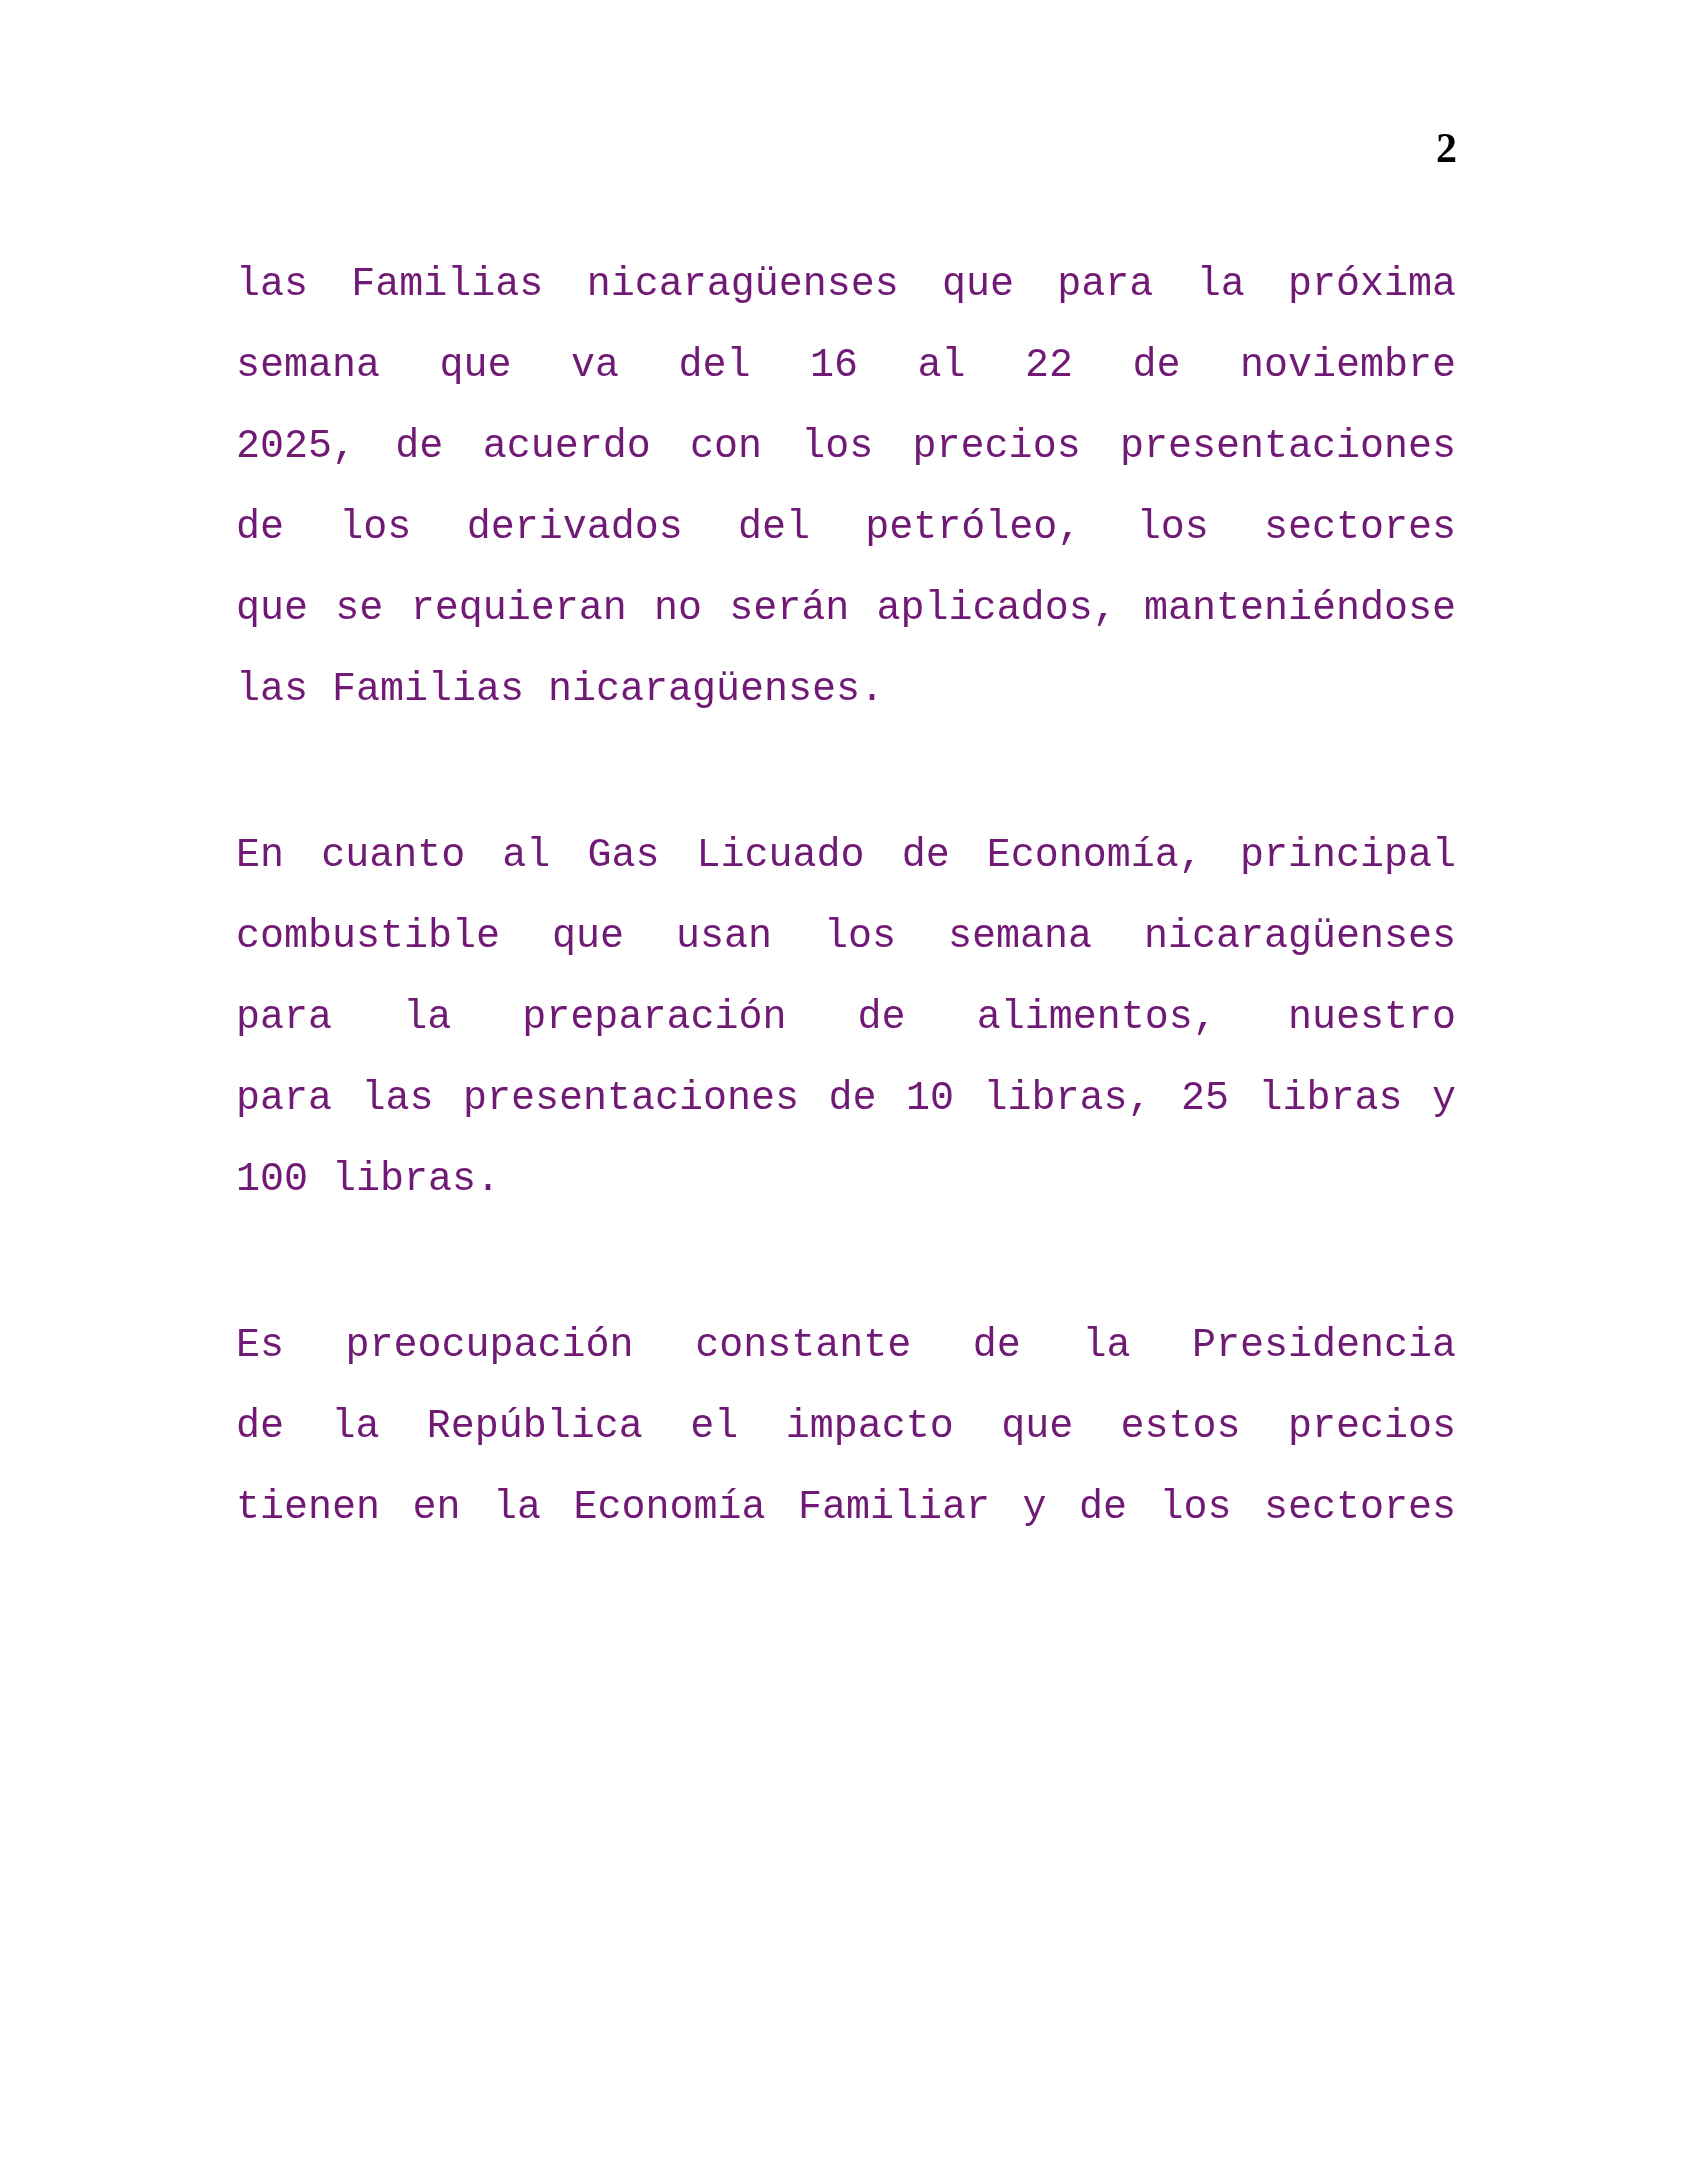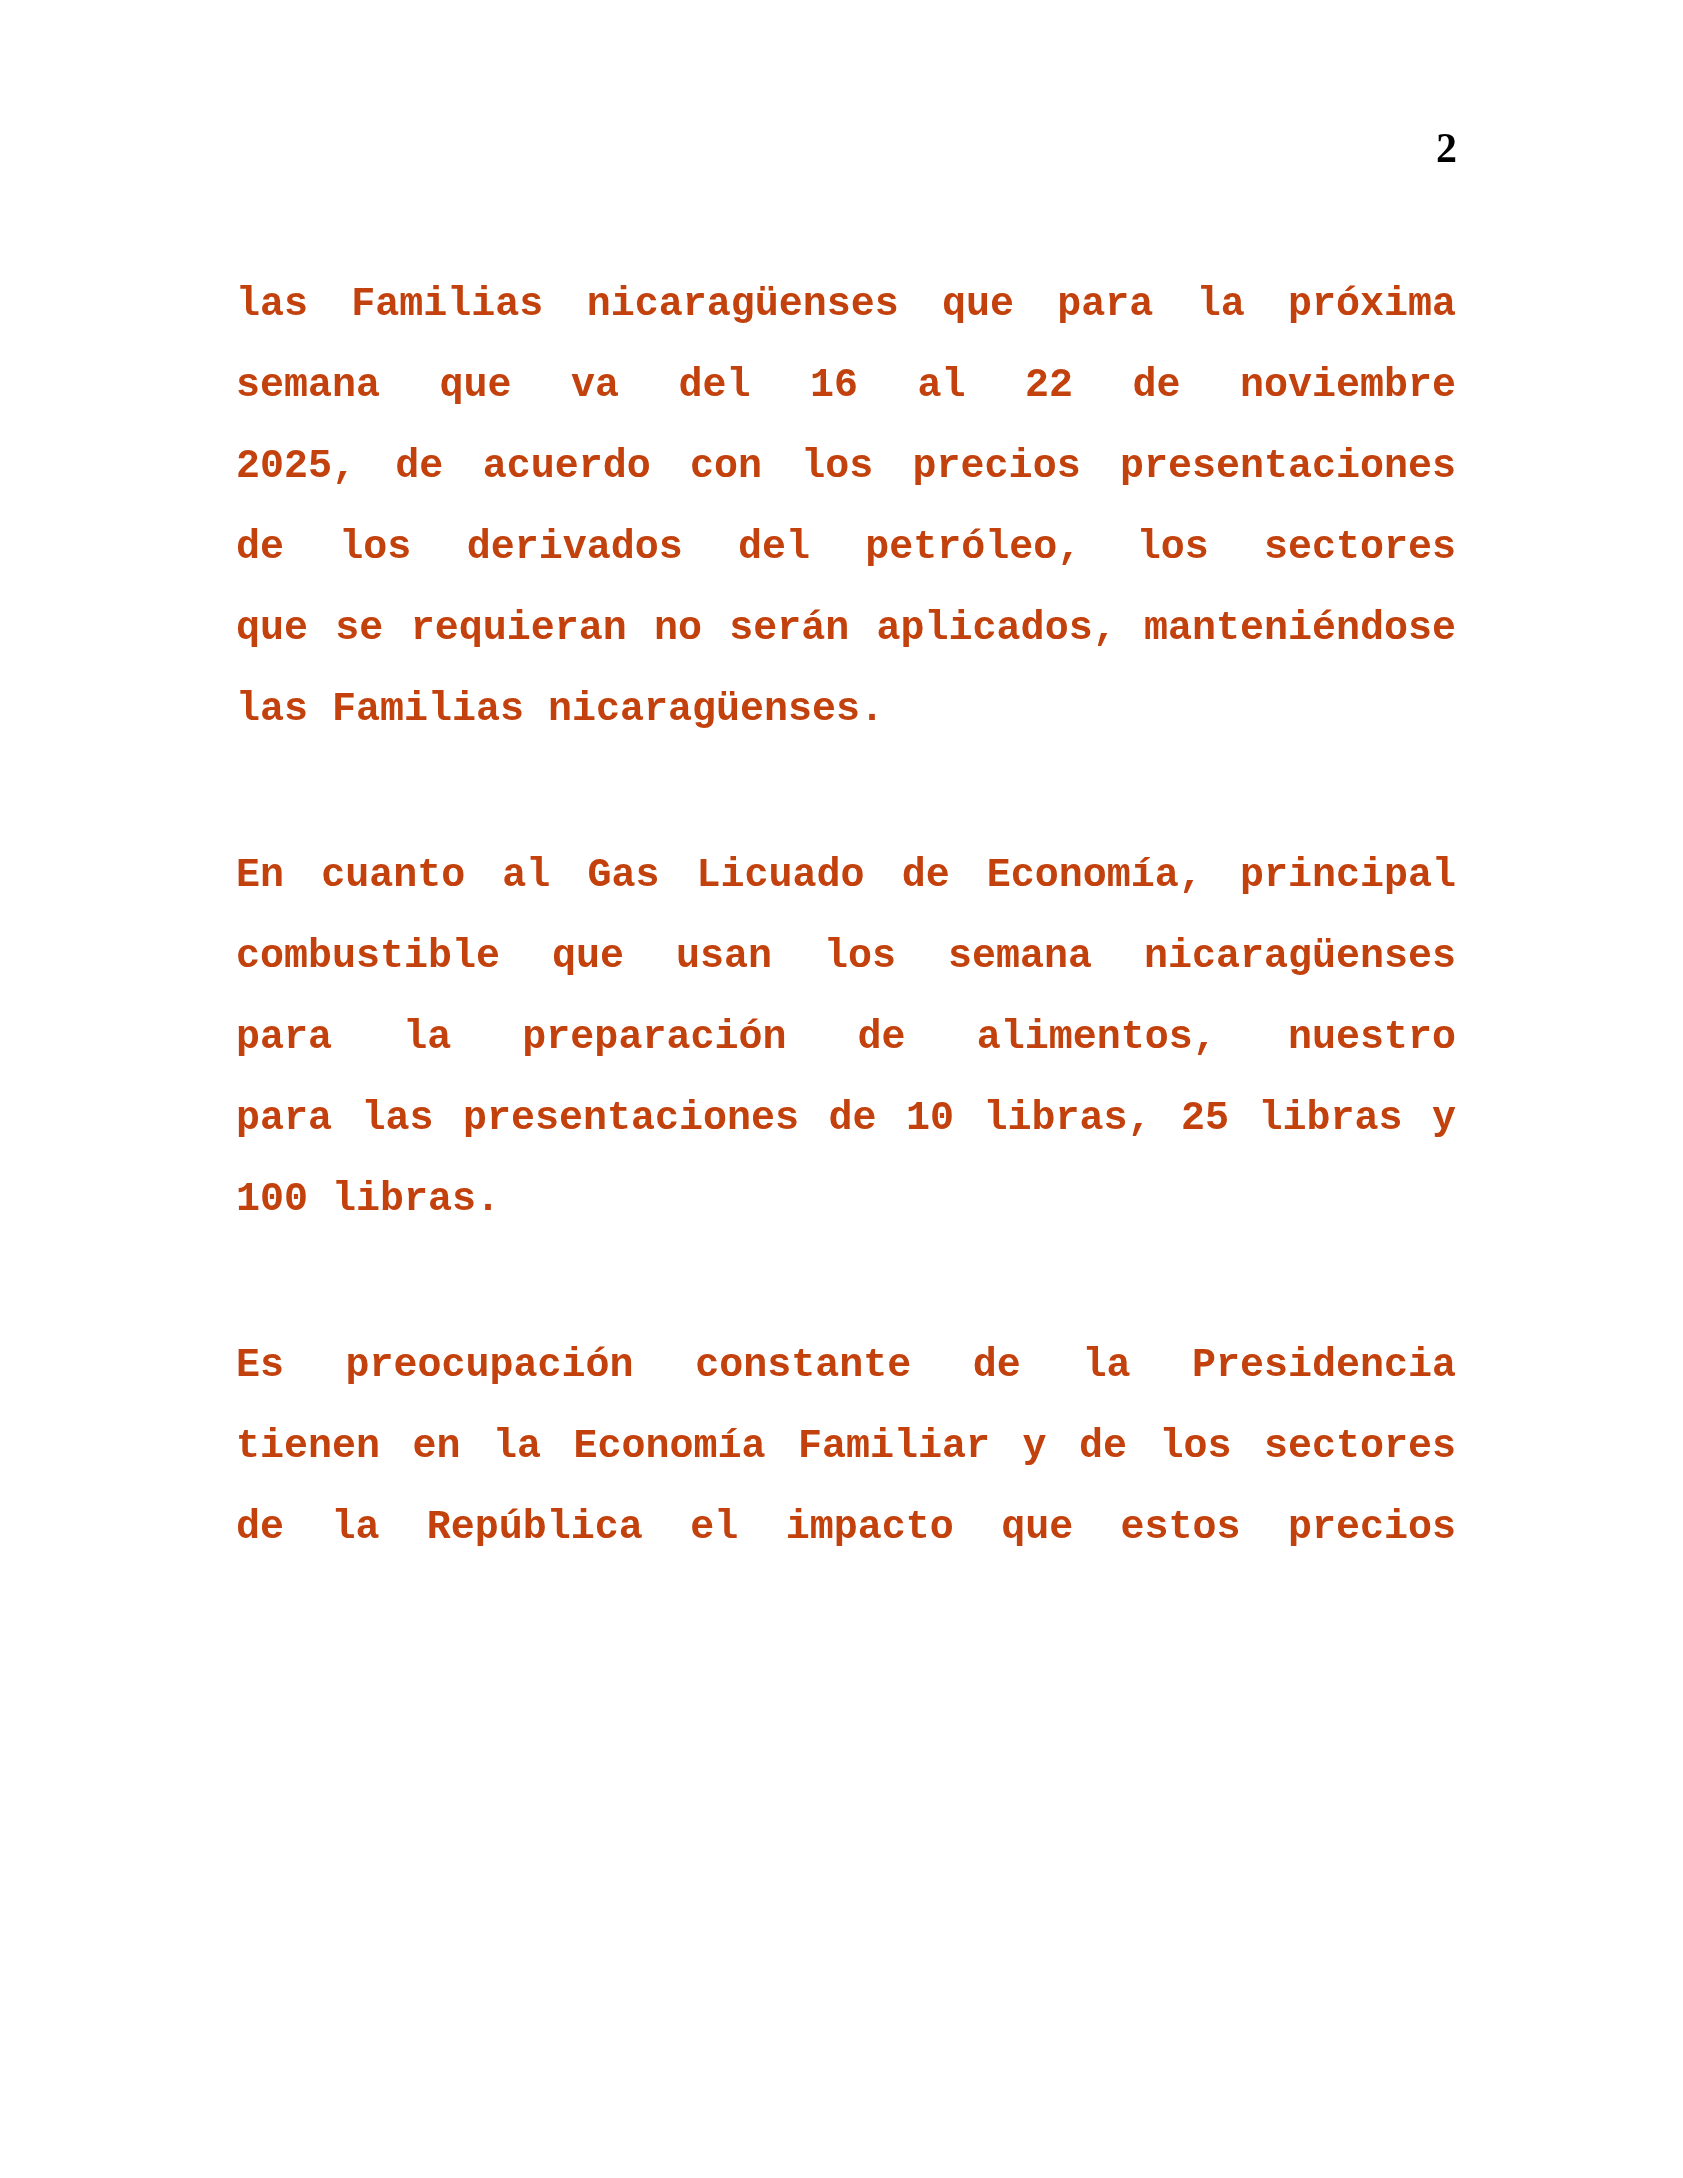--- a/index.html
+++ b/index.html
@@ -21,27 +21,27 @@
     right: 226px;
     font-family: "Liberation Serif", serif;
     font-weight: bold;
     font-size: 42px;
     line-height: 1.1;
     color: #000000;
   }
   .content {
     position: absolute;
     left: 236px;
-    top: 264px;
+    top: 244px;
     width: 1220px;
     font-family: "Liberation Mono", "DejaVu Sans Mono", monospace;
-    font-weight: bold;
+    font-weight: normal;
     font-size: 40px;
     line-height: 81px;
-    color: #c2410c;
+    color: #701a75;
   }
   .paragraph {
     margin: 0 0 85px 0;
     padding: 0;
   }
   .text-line {
     white-space: nowrap;
     text-align: justify;
     text-align-last: justify;
     height: 81px;
@@ -67,18 +67,18 @@
       </div>
       <div class="paragraph">
         <div class="text-line">En cuanto al Gas Licuado de Economía, principal</div>
         <div class="text-line">combustible que usan los semana nicaragüenses</div>
         <div class="text-line">para la preparación de alimentos, nuestro</div>
         <div class="text-line">para las presentaciones de 10 libras, 25 libras y</div>
         <div class="text-line last-line">100 libras.</div>
       </div>
       <div class="paragraph">
         <div class="text-line">Es preocupación constante de la Presidencia</div>
+        <div class="text-line">de la República el impacto que estos precios</div>
         <div class="text-line">tienen en la Economía Familiar y de los sectores</div>
-        <div class="text-line">de la República el impacto que estos precios</div>
       </div>
     </div>
 </div>
 
 
 </body></html>

